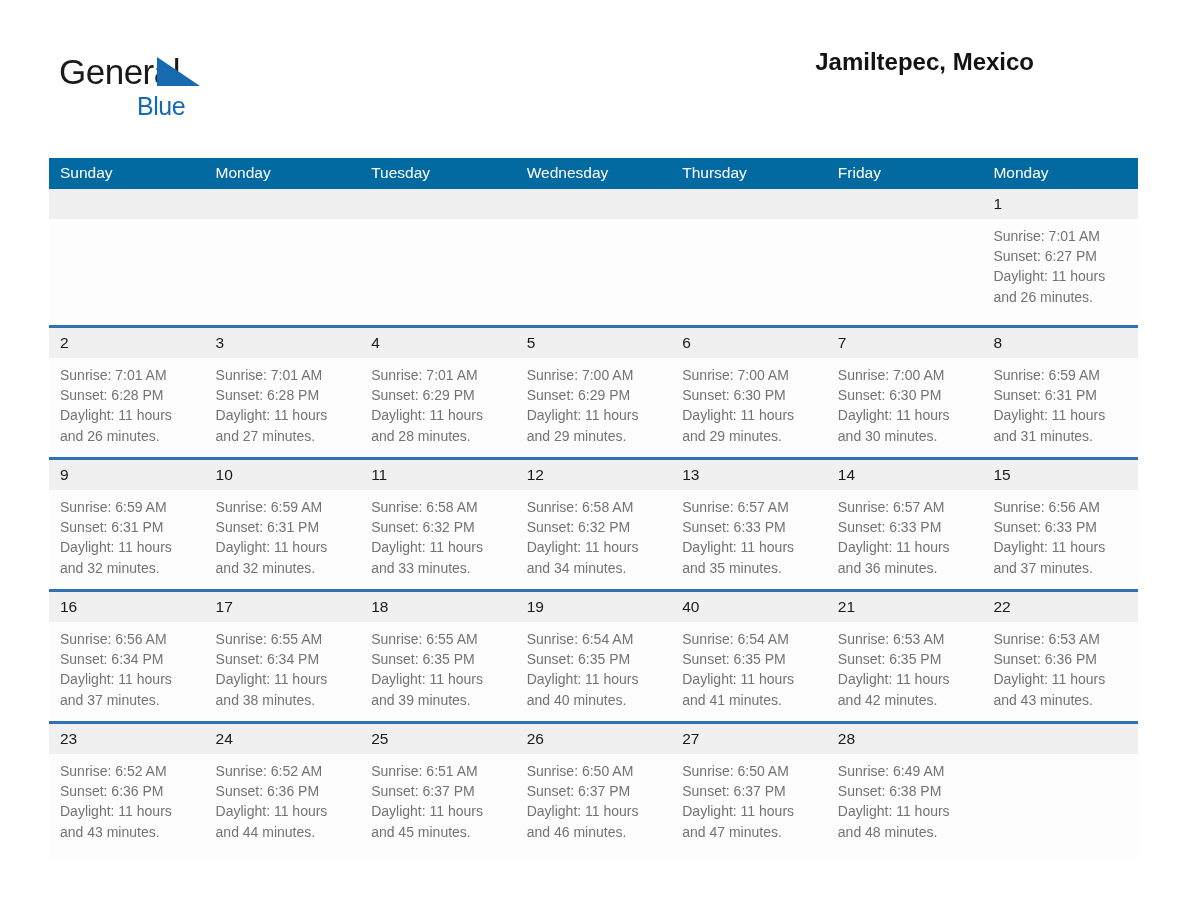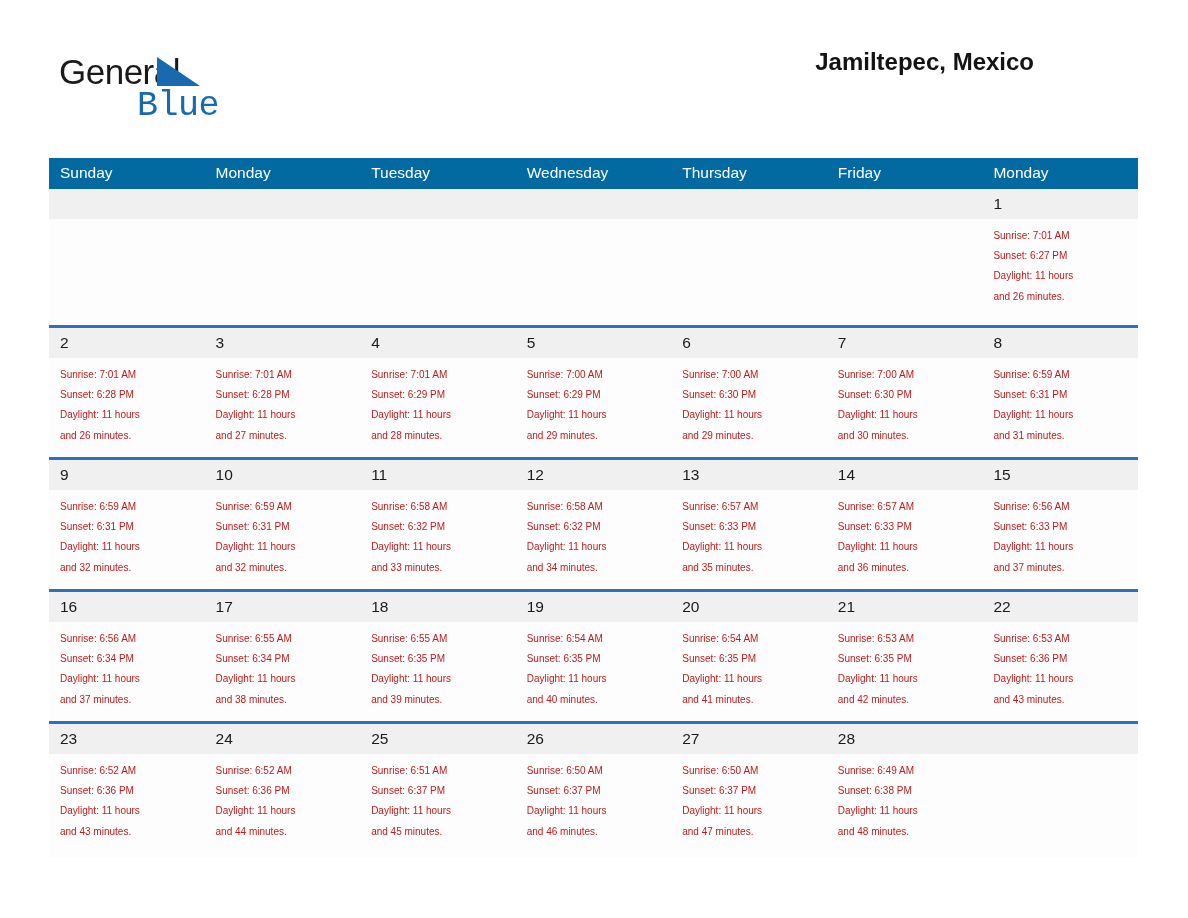--- a/index.html
+++ b/index.html
@@ -52,27 +52,26 @@
     top: 4px;
     width: 0;
     height: 0;
     border-left: 43px solid #1769b0;
     border-top: 29px solid transparent;
   }
   .brand-row2 {
     display: block;
     margin-top: -4px;
     margin-left: 78px;
-    font-size: 35px;
+    font-size: 25px;
     line-height: 38px;
     letter-spacing: -0.5px;
     color: #1769b0;
     font-weight: 400;
     white-space: nowrap;
-    font-family: Liberation Mono, monospace;
   }
   .title-wrap {
     position: absolute;
     right: 0;
     top: 0;
     text-align: right;
   }
   .cal-title {
     font-size: 41px;
     line-height: 52px;
@@ -123,23 +122,23 @@
   .daynum {
     background: #f0f0f0;
     font-size: 15.5px;
     line-height: 19px;
     color: #1a1a1a;
     padding: 5px 0 6px 11px;
     min-height: 19px;
   }
   .dayinfo {
     padding: 7px 8px 0 11px;
-    font-size: 10px;
+    font-size: 14px;
     line-height: 20.2px;
-    color: #b91c1c;
+    color: #737373;
   }
   .dayinfo div {
     white-space: nowrap;
   }
   .cell-empty .daynum {
     background: #f0f0f0;
     color: transparent;
   }
   .row-h-first td > .cellbox { height: 136px; }
   .row-h td > .cellbox { height: 129px; }
@@ -429,21 +428,21 @@
                 <div class="dayinfo">
                   <div>Sunrise: 6:54 AM</div>
                   <div>Sunset: 6:35 PM</div>
                   <div>Daylight: 11 hours</div>
                   <div>and 40 minutes.</div>
                 </div>
               </div>
             </td>
             <td>
               <div class="cellbox">
-                <div class="daynum">20</div>
+                <div class="daynum">40</div>
                 <div class="dayinfo">
                   <div>Sunrise: 6:54 AM</div>
                   <div>Sunset: 6:35 PM</div>
                   <div>Daylight: 11 hours</div>
                   <div>and 41 minutes.</div>
                 </div>
               </div>
             </td>
             <td>
               <div class="cellbox">

